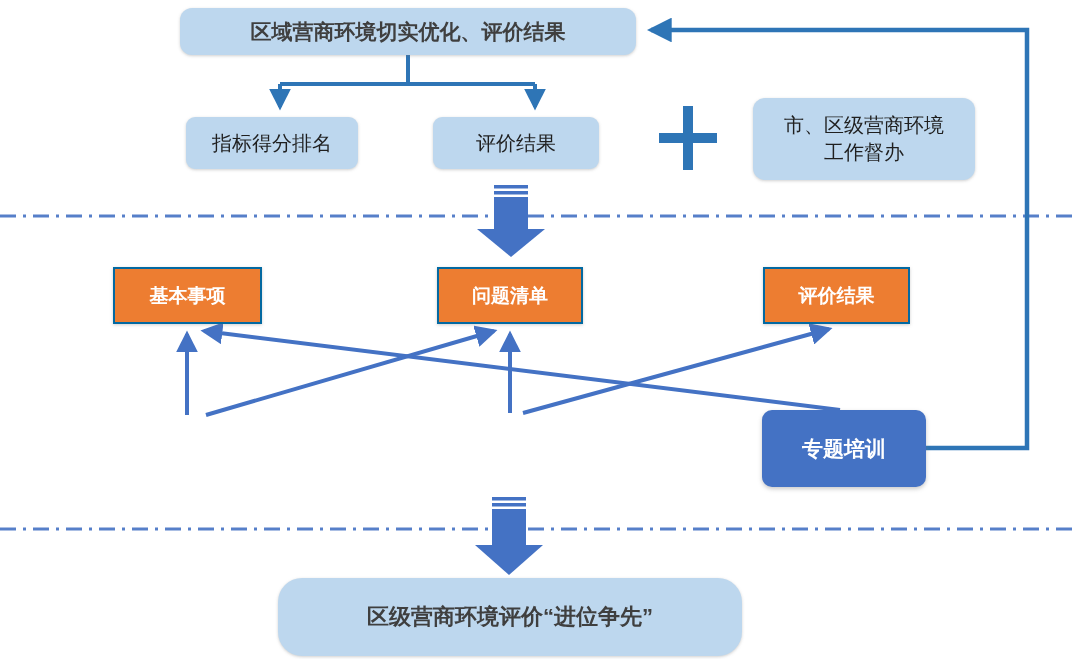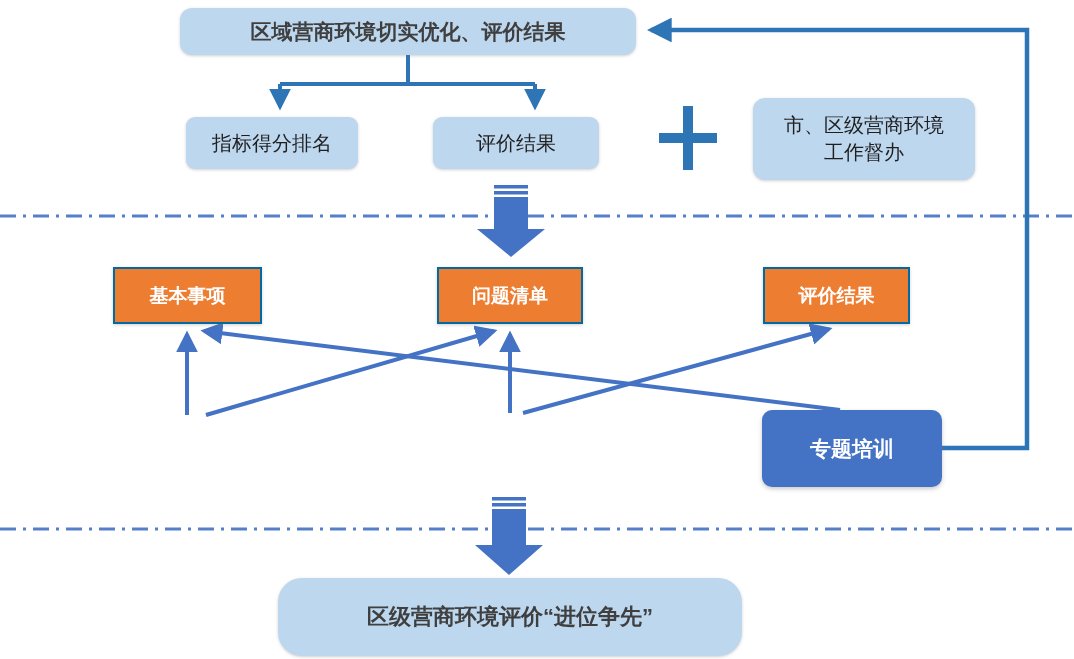--- a/index.html
+++ b/index.html
@@ -48,21 +48,21 @@
   .orange-2{left:437px;width:146px;}
   .orange-3{left:763px;width:147px;}
   .blue-box{
     background:#4472C4;
     border-radius:10px;
     color:#ffffff;font-size:21px;font-weight:bold;
     box-shadow:0 2px 4px rgba(120,120,120,.4);
   }
   .blue-1{left:108px;top:415px;width:152px;height:75px;}
   .blue-2{left:410px;top:413px;width:153px;height:77px;}
-  .blue-3{left:762px;top:410px;width:180px;height:77px;}
+  .blue-3{left:762px;top:410px;width:164px;height:77px;}
   .bottom-box{
     left:278px;top:578px;width:464px;height:78px;
     border-radius:24px;
     font-size:22px;font-weight:bold;color:#3f3f3f;
     flex-direction:column;line-height:1.35;
   }
   svg.overlay{position:absolute;left:0;top:0;width:1074px;height:659px;pointer-events:none;}
 </style>
 </head>
 <body>

